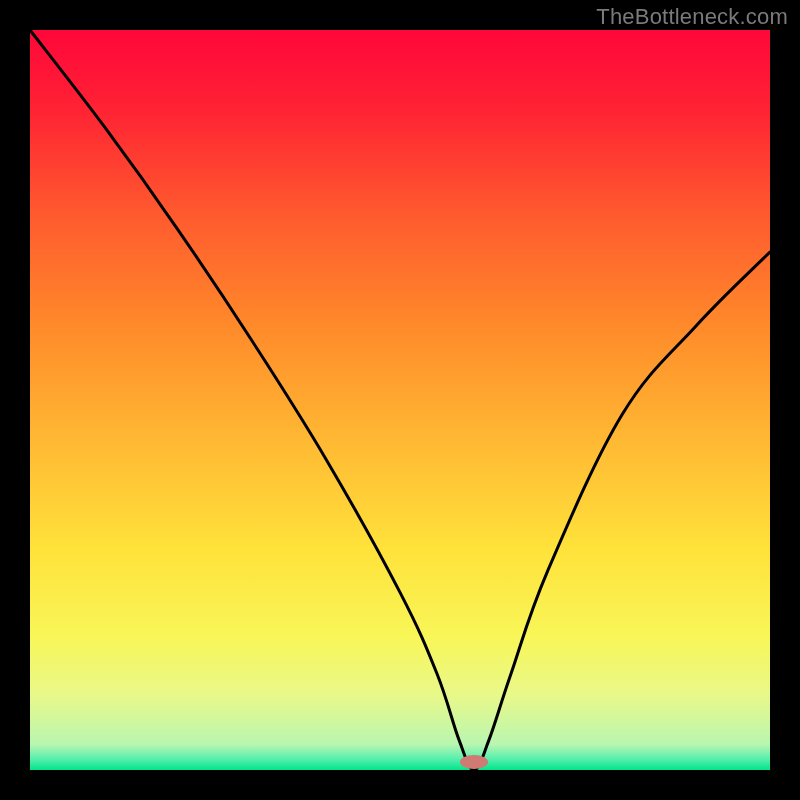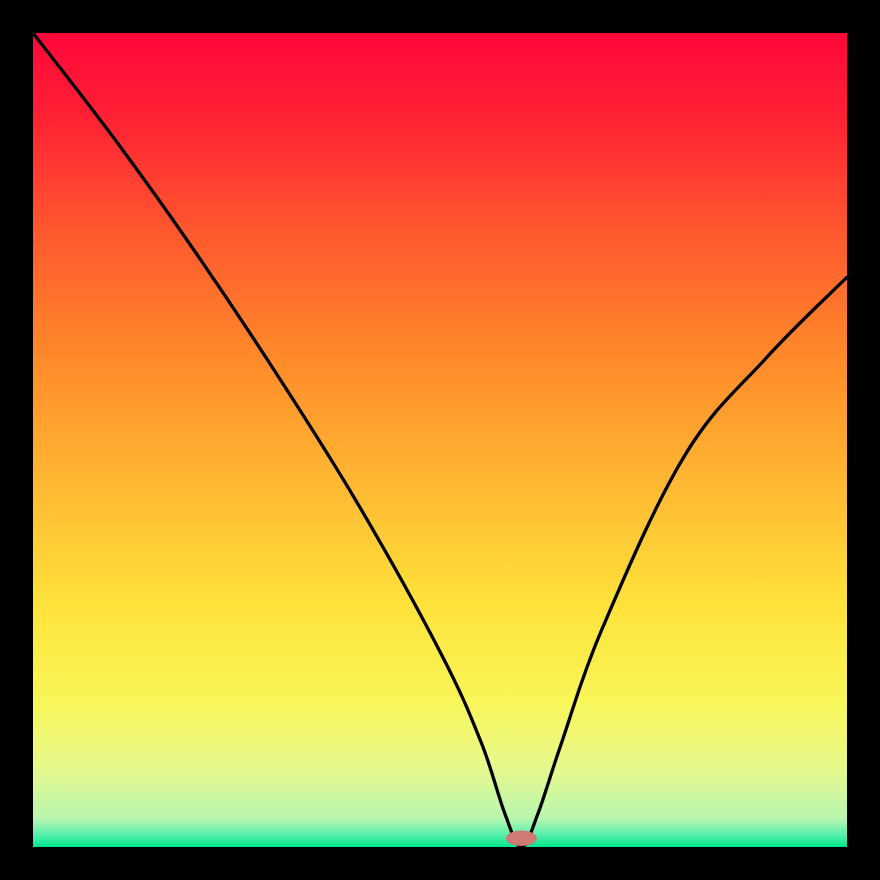--- a/index.html
+++ b/index.html
@@ -32,20 +32,21 @@
   svg {
     position: absolute;
     left: 0;
     top: 0;
   }
 </style>
 </head>
 <body>
 
 <div class="frame">
+  <div class="watermark">TheBottleneck.com</div>
 
   <svg id="chart-svg" width="800" height="800" viewBox="0 0 800 800">
     <defs>
       <linearGradient id="bg-grad" x1="0" y1="0" x2="0" y2="1">
           <stop offset="0%" stop-color="#ff073a"></stop>
           <stop offset="10%" stop-color="#ff2034"></stop>
           <stop offset="25%" stop-color="#ff5a2e"></stop>
           <stop offset="40%" stop-color="#ff8a2a"></stop>
           <stop offset="55.00000000000001%" stop-color="#ffb733"></stop>
           <stop offset="70%" stop-color="#ffe23a"></stop>

